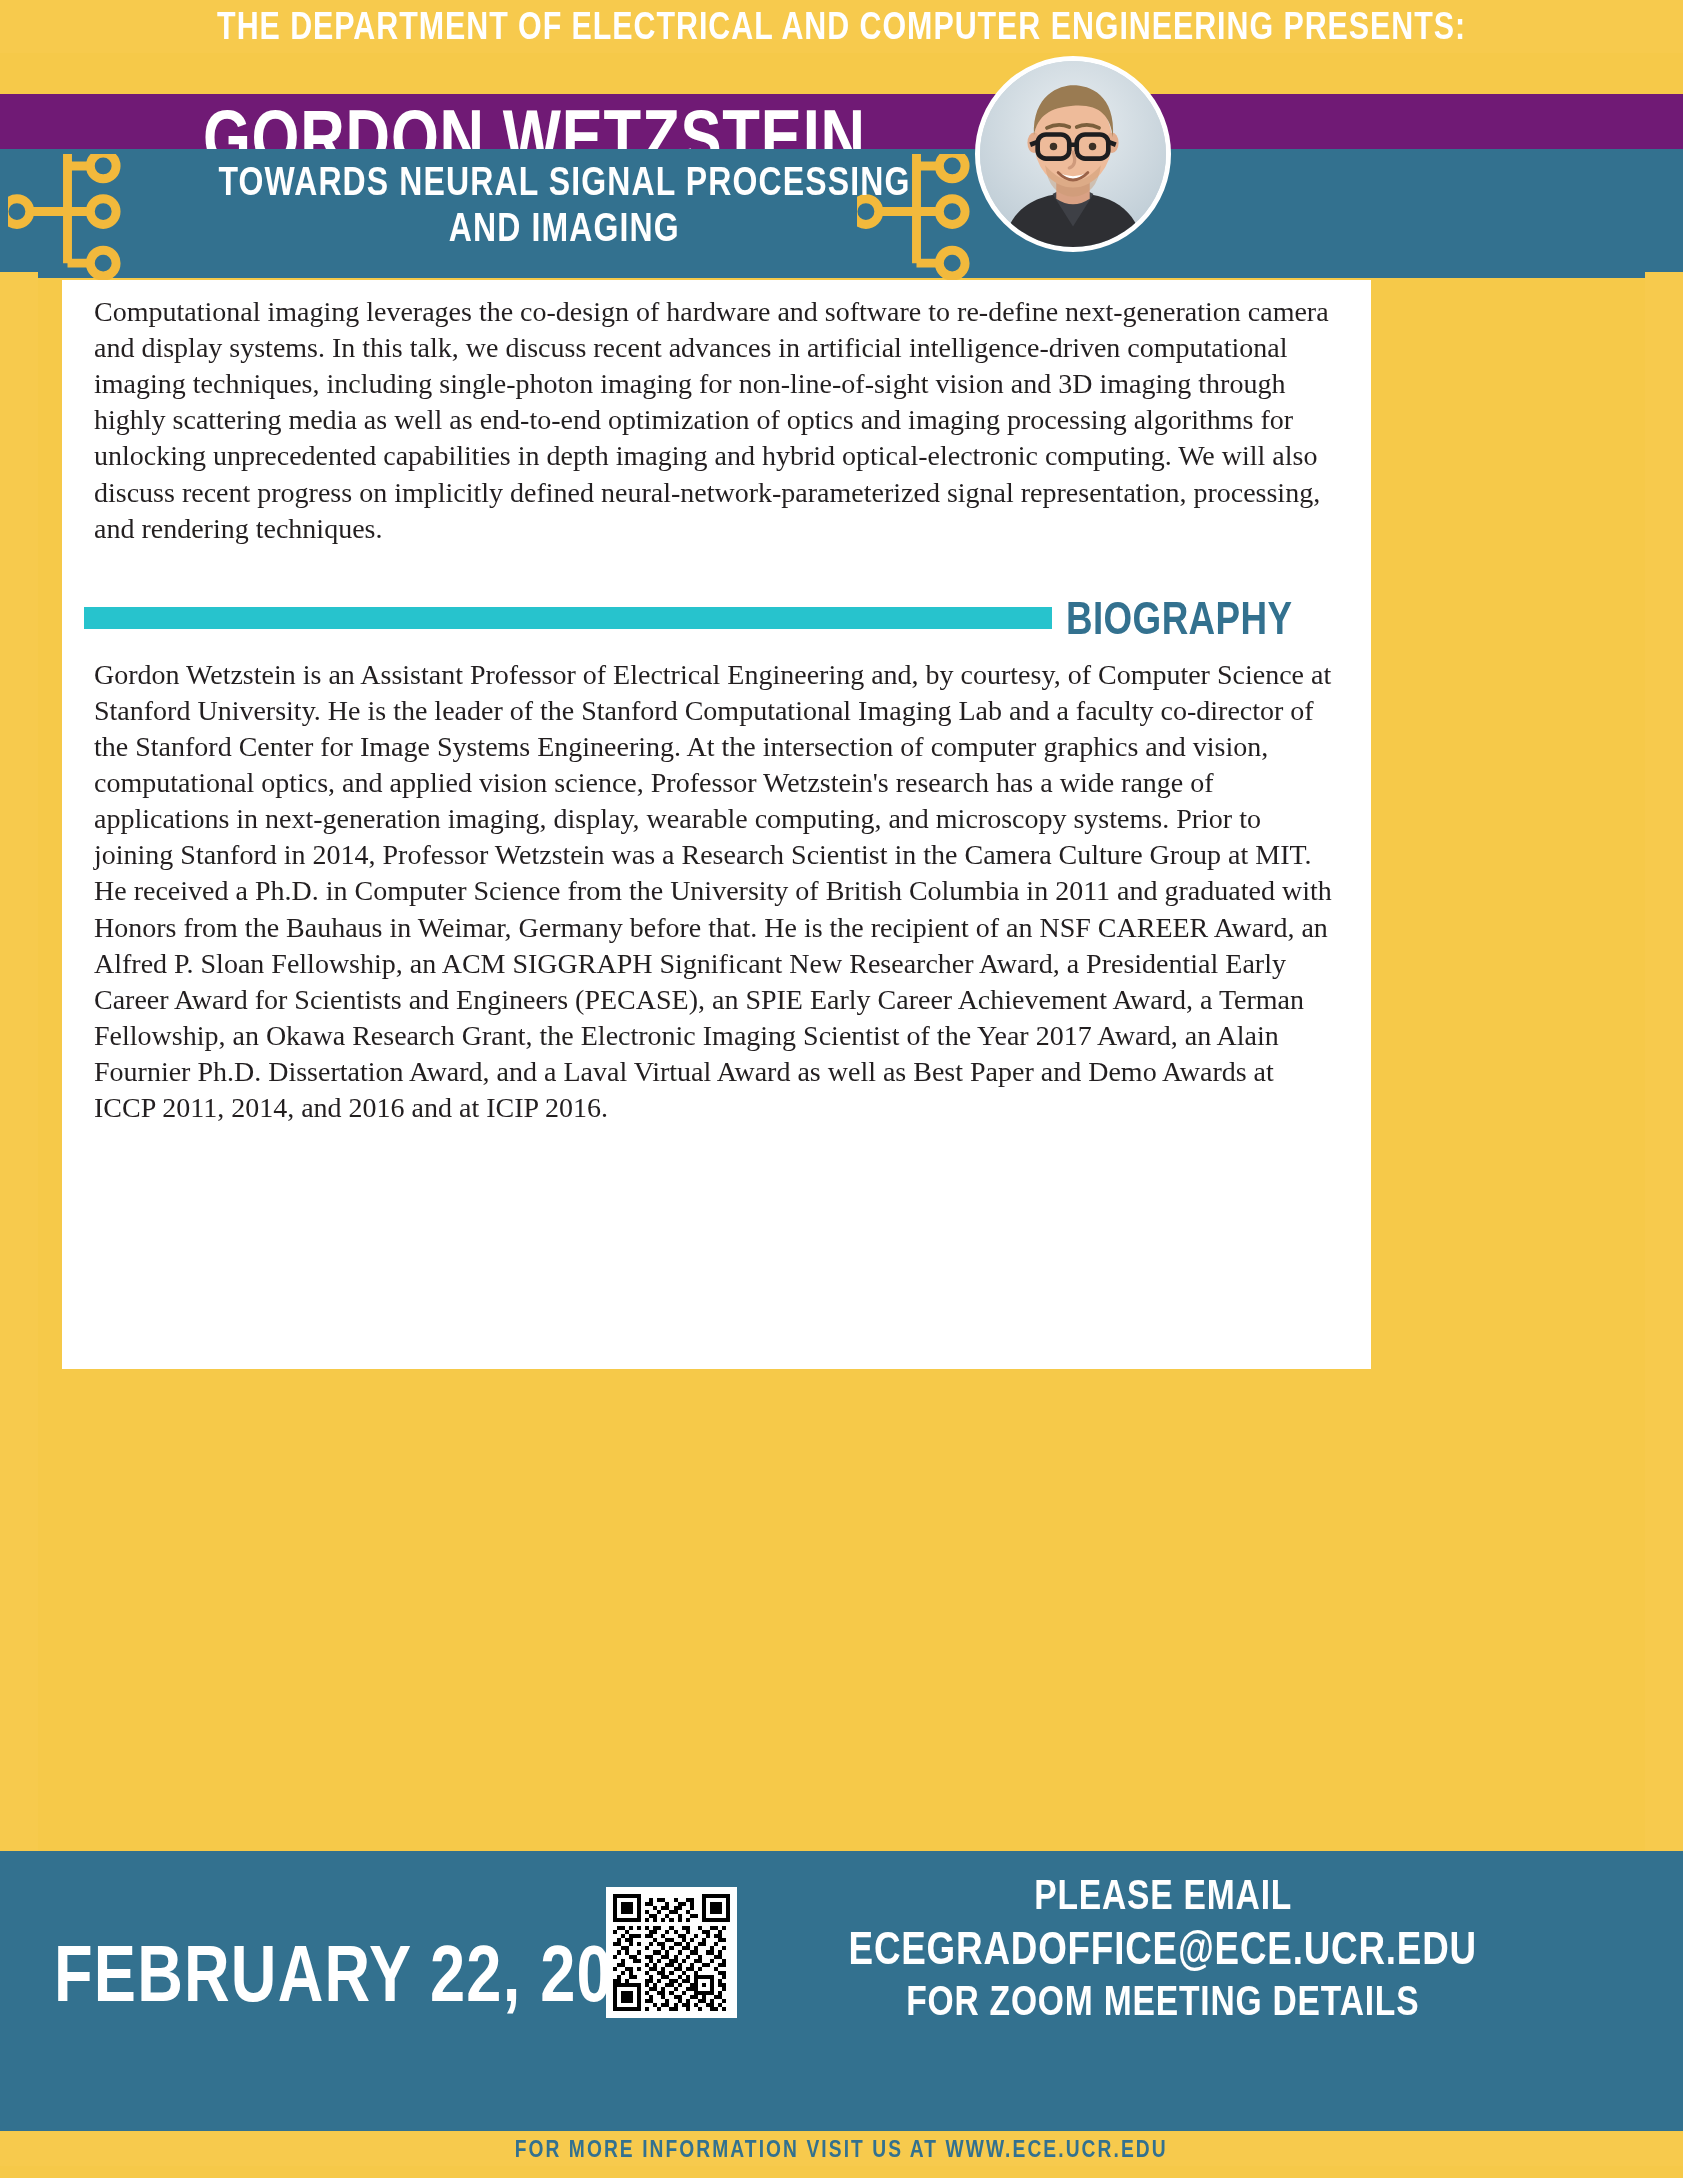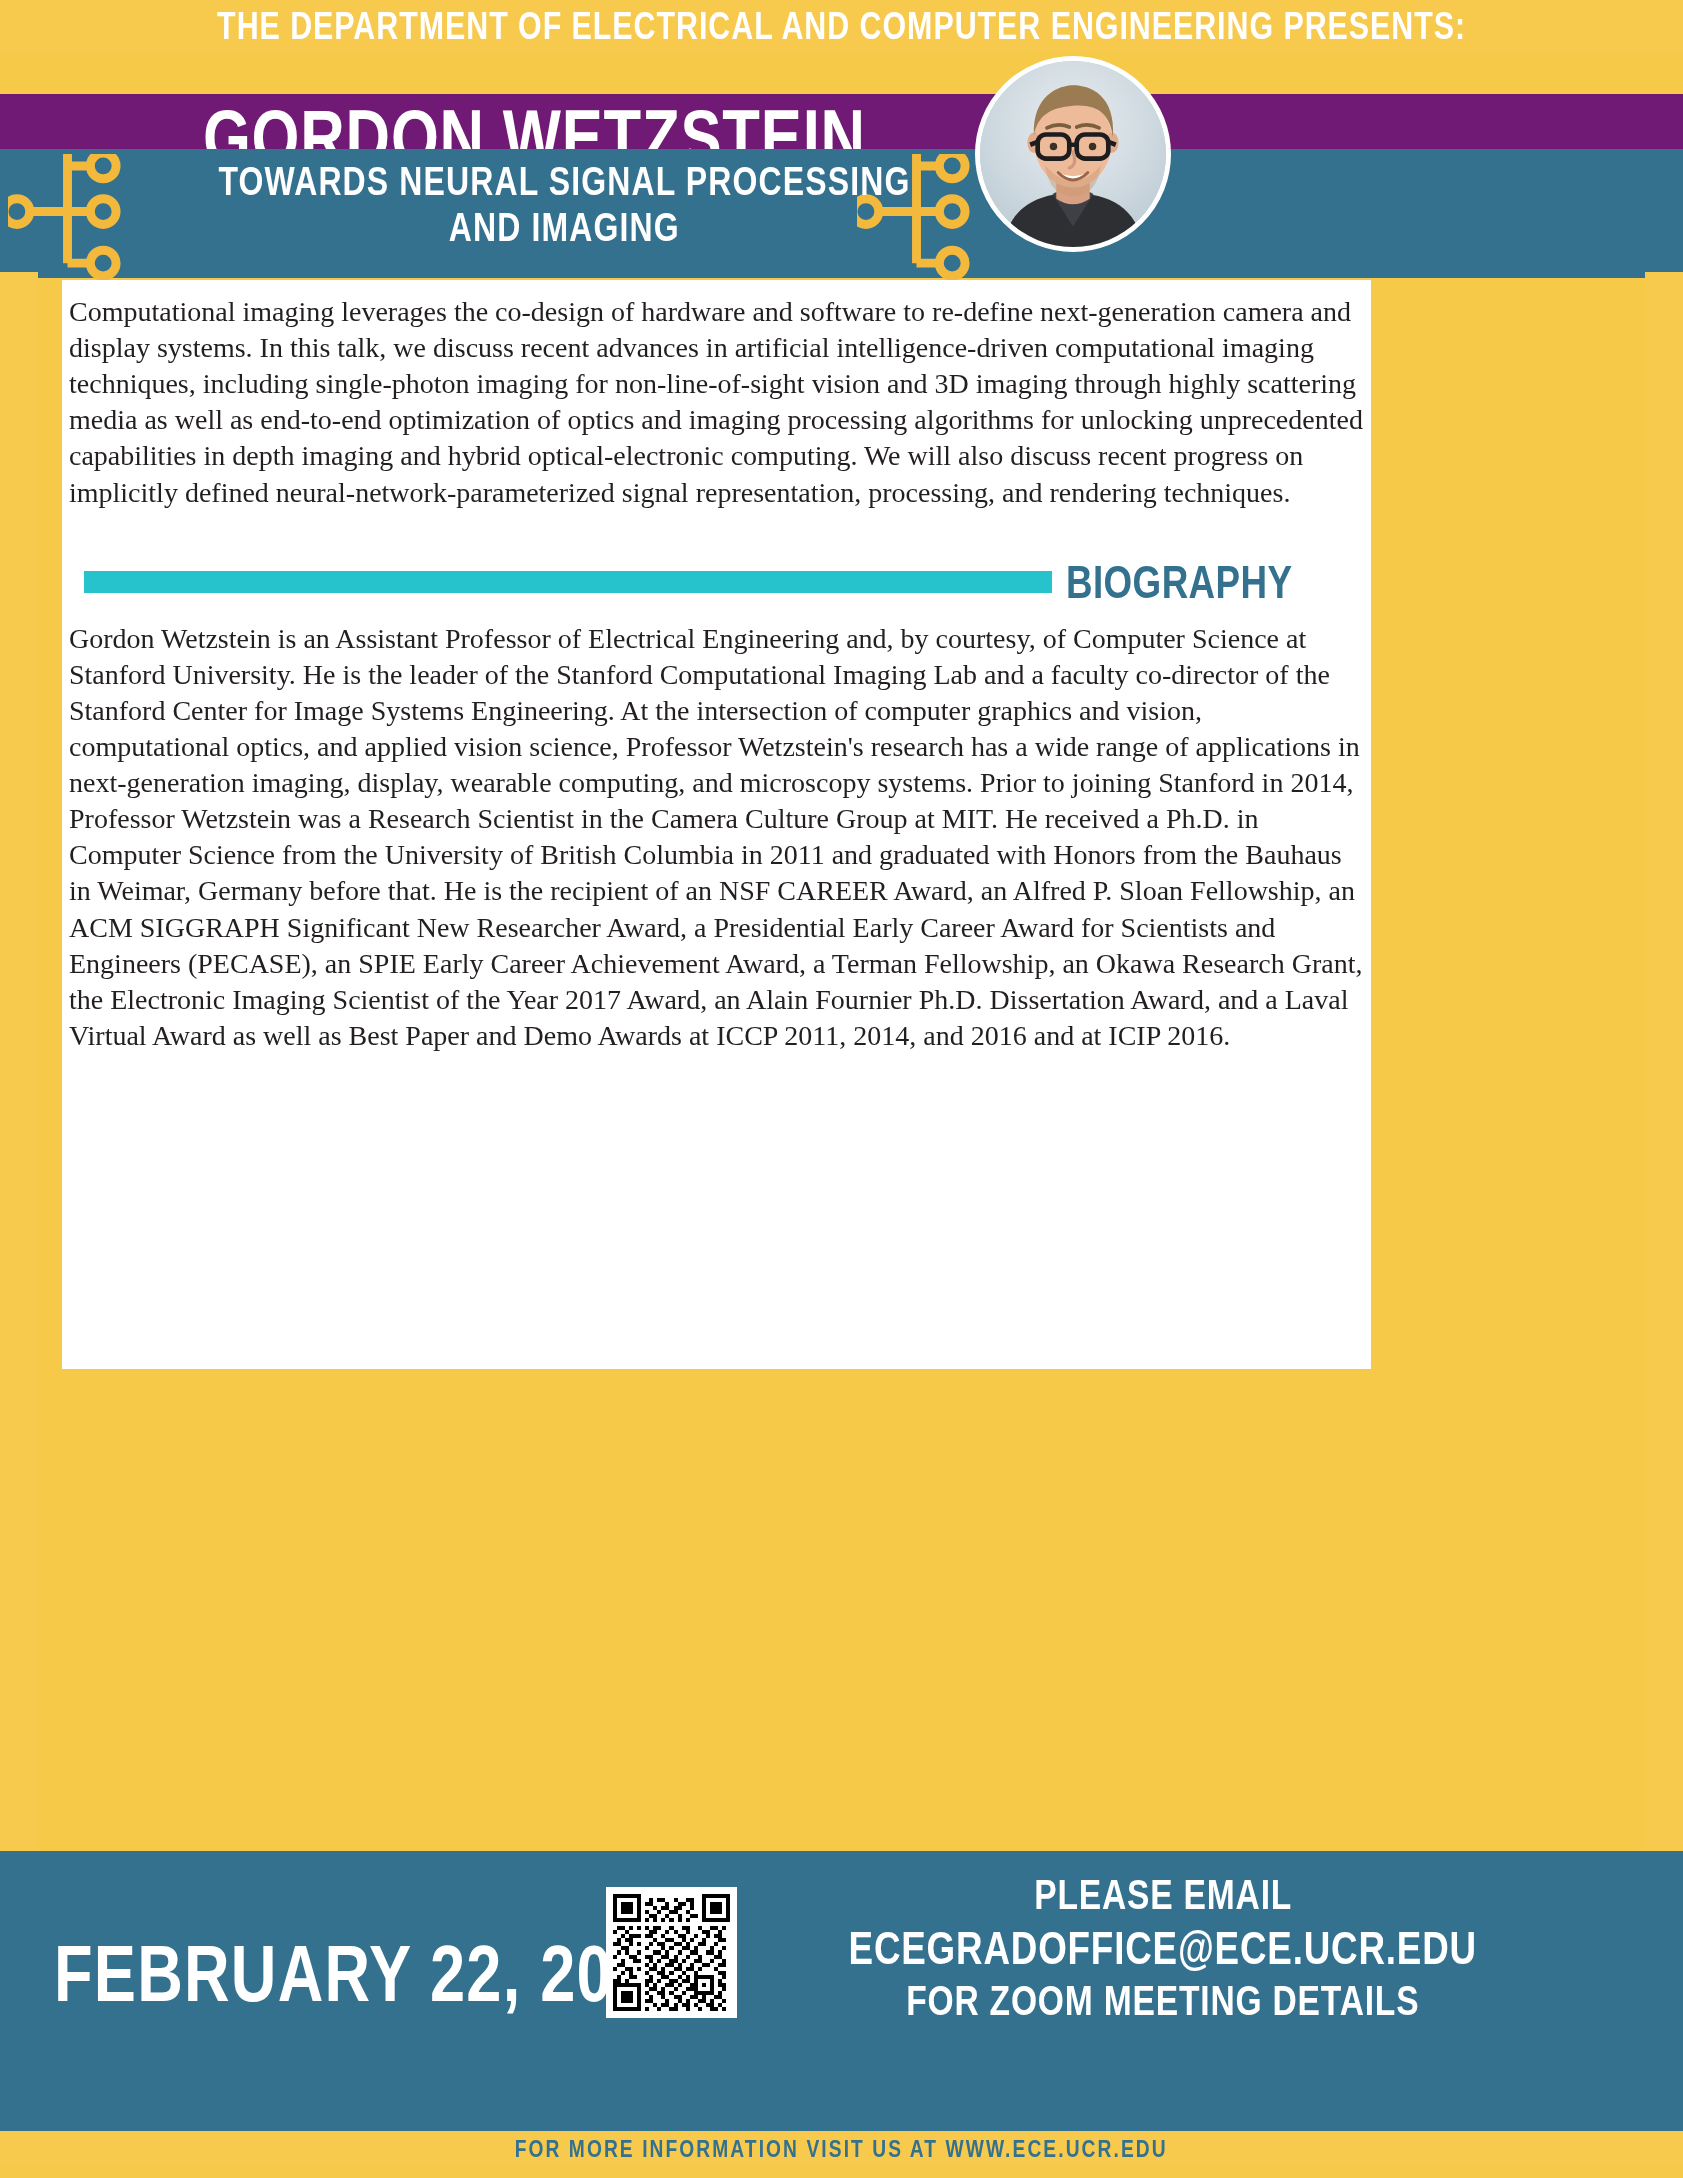--- a/index.html
+++ b/index.html
@@ -100,21 +100,21 @@
   .sec-title {
     color:#33718f; font-size:46px; letter-spacing:0.5px;
   }
   .sec-rule { height:22px; background:#27c3cd; flex:1 1 auto; }
 
   .body-text {
     font-family:"Liberation Serif", serif;
     color:#231f20;
     font-size:28px;
     line-height:1.29;
-    padding:0 7px;
+    padding:0 32px;
     text-align:left;
   }
 
   
   .footer {
     position:absolute; left:0; top:1851px; width:1683px; height:280px;
     background:#33718f;
   }
   .footer-date {
     position:absolute; left:54px; top:77px; width:594px;

